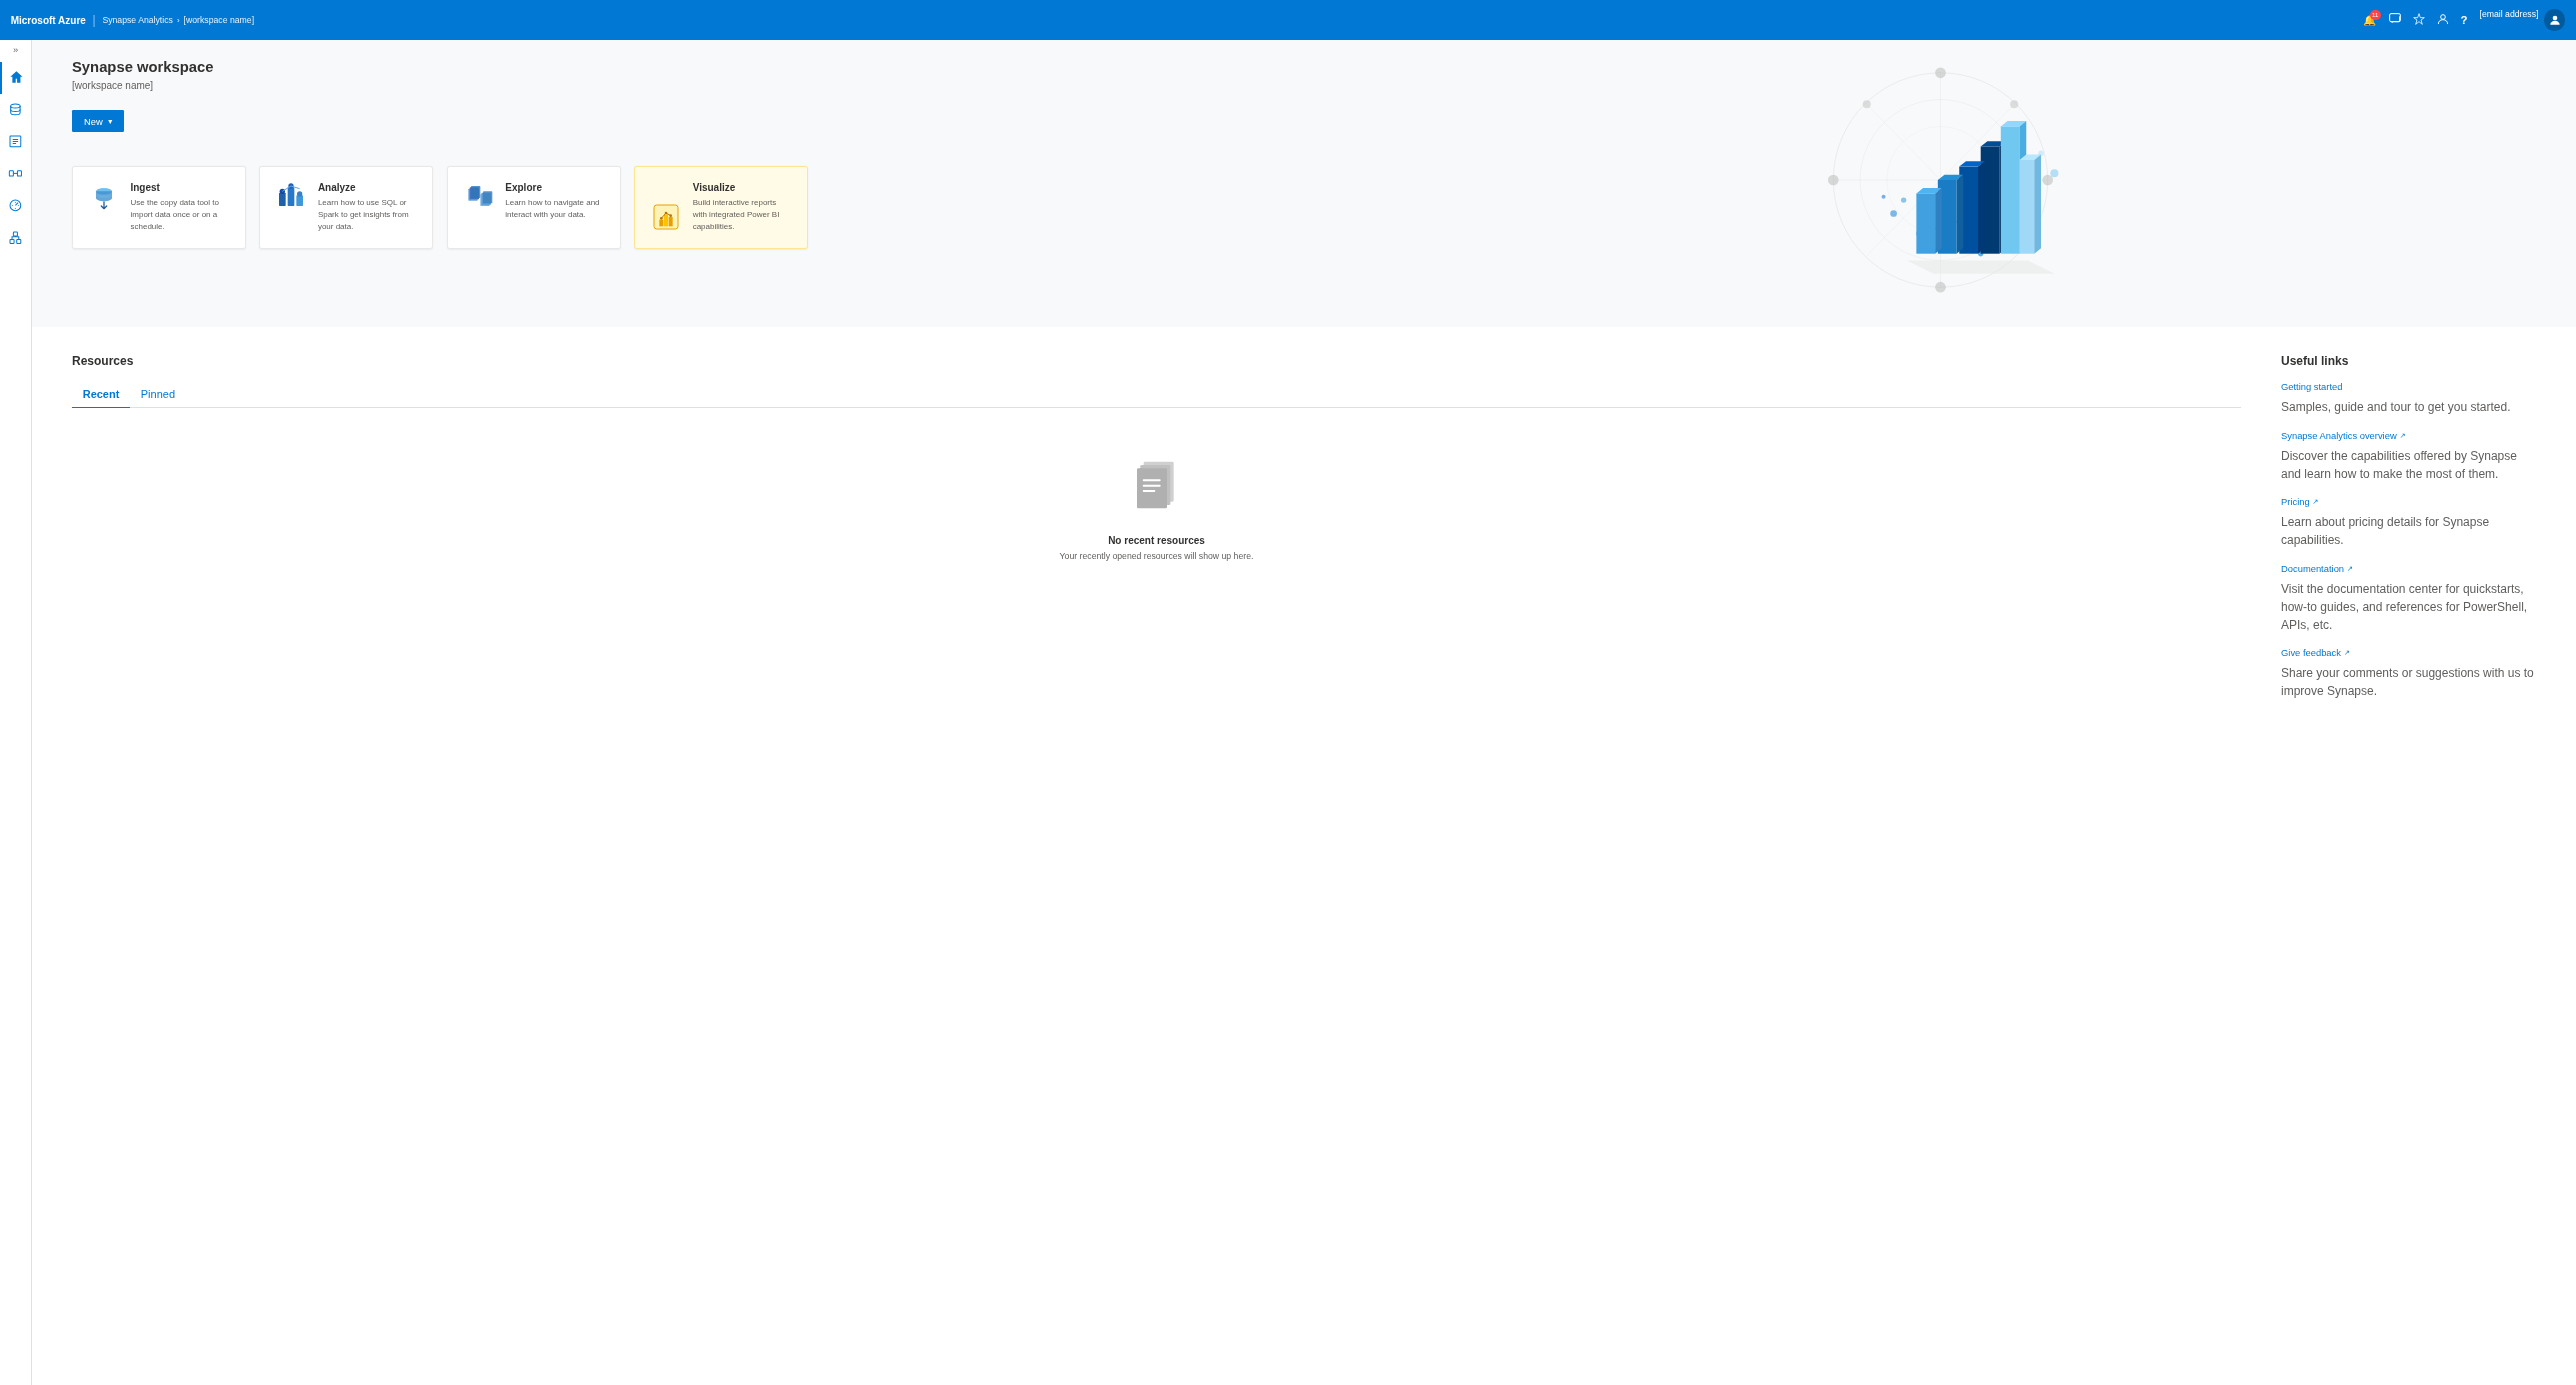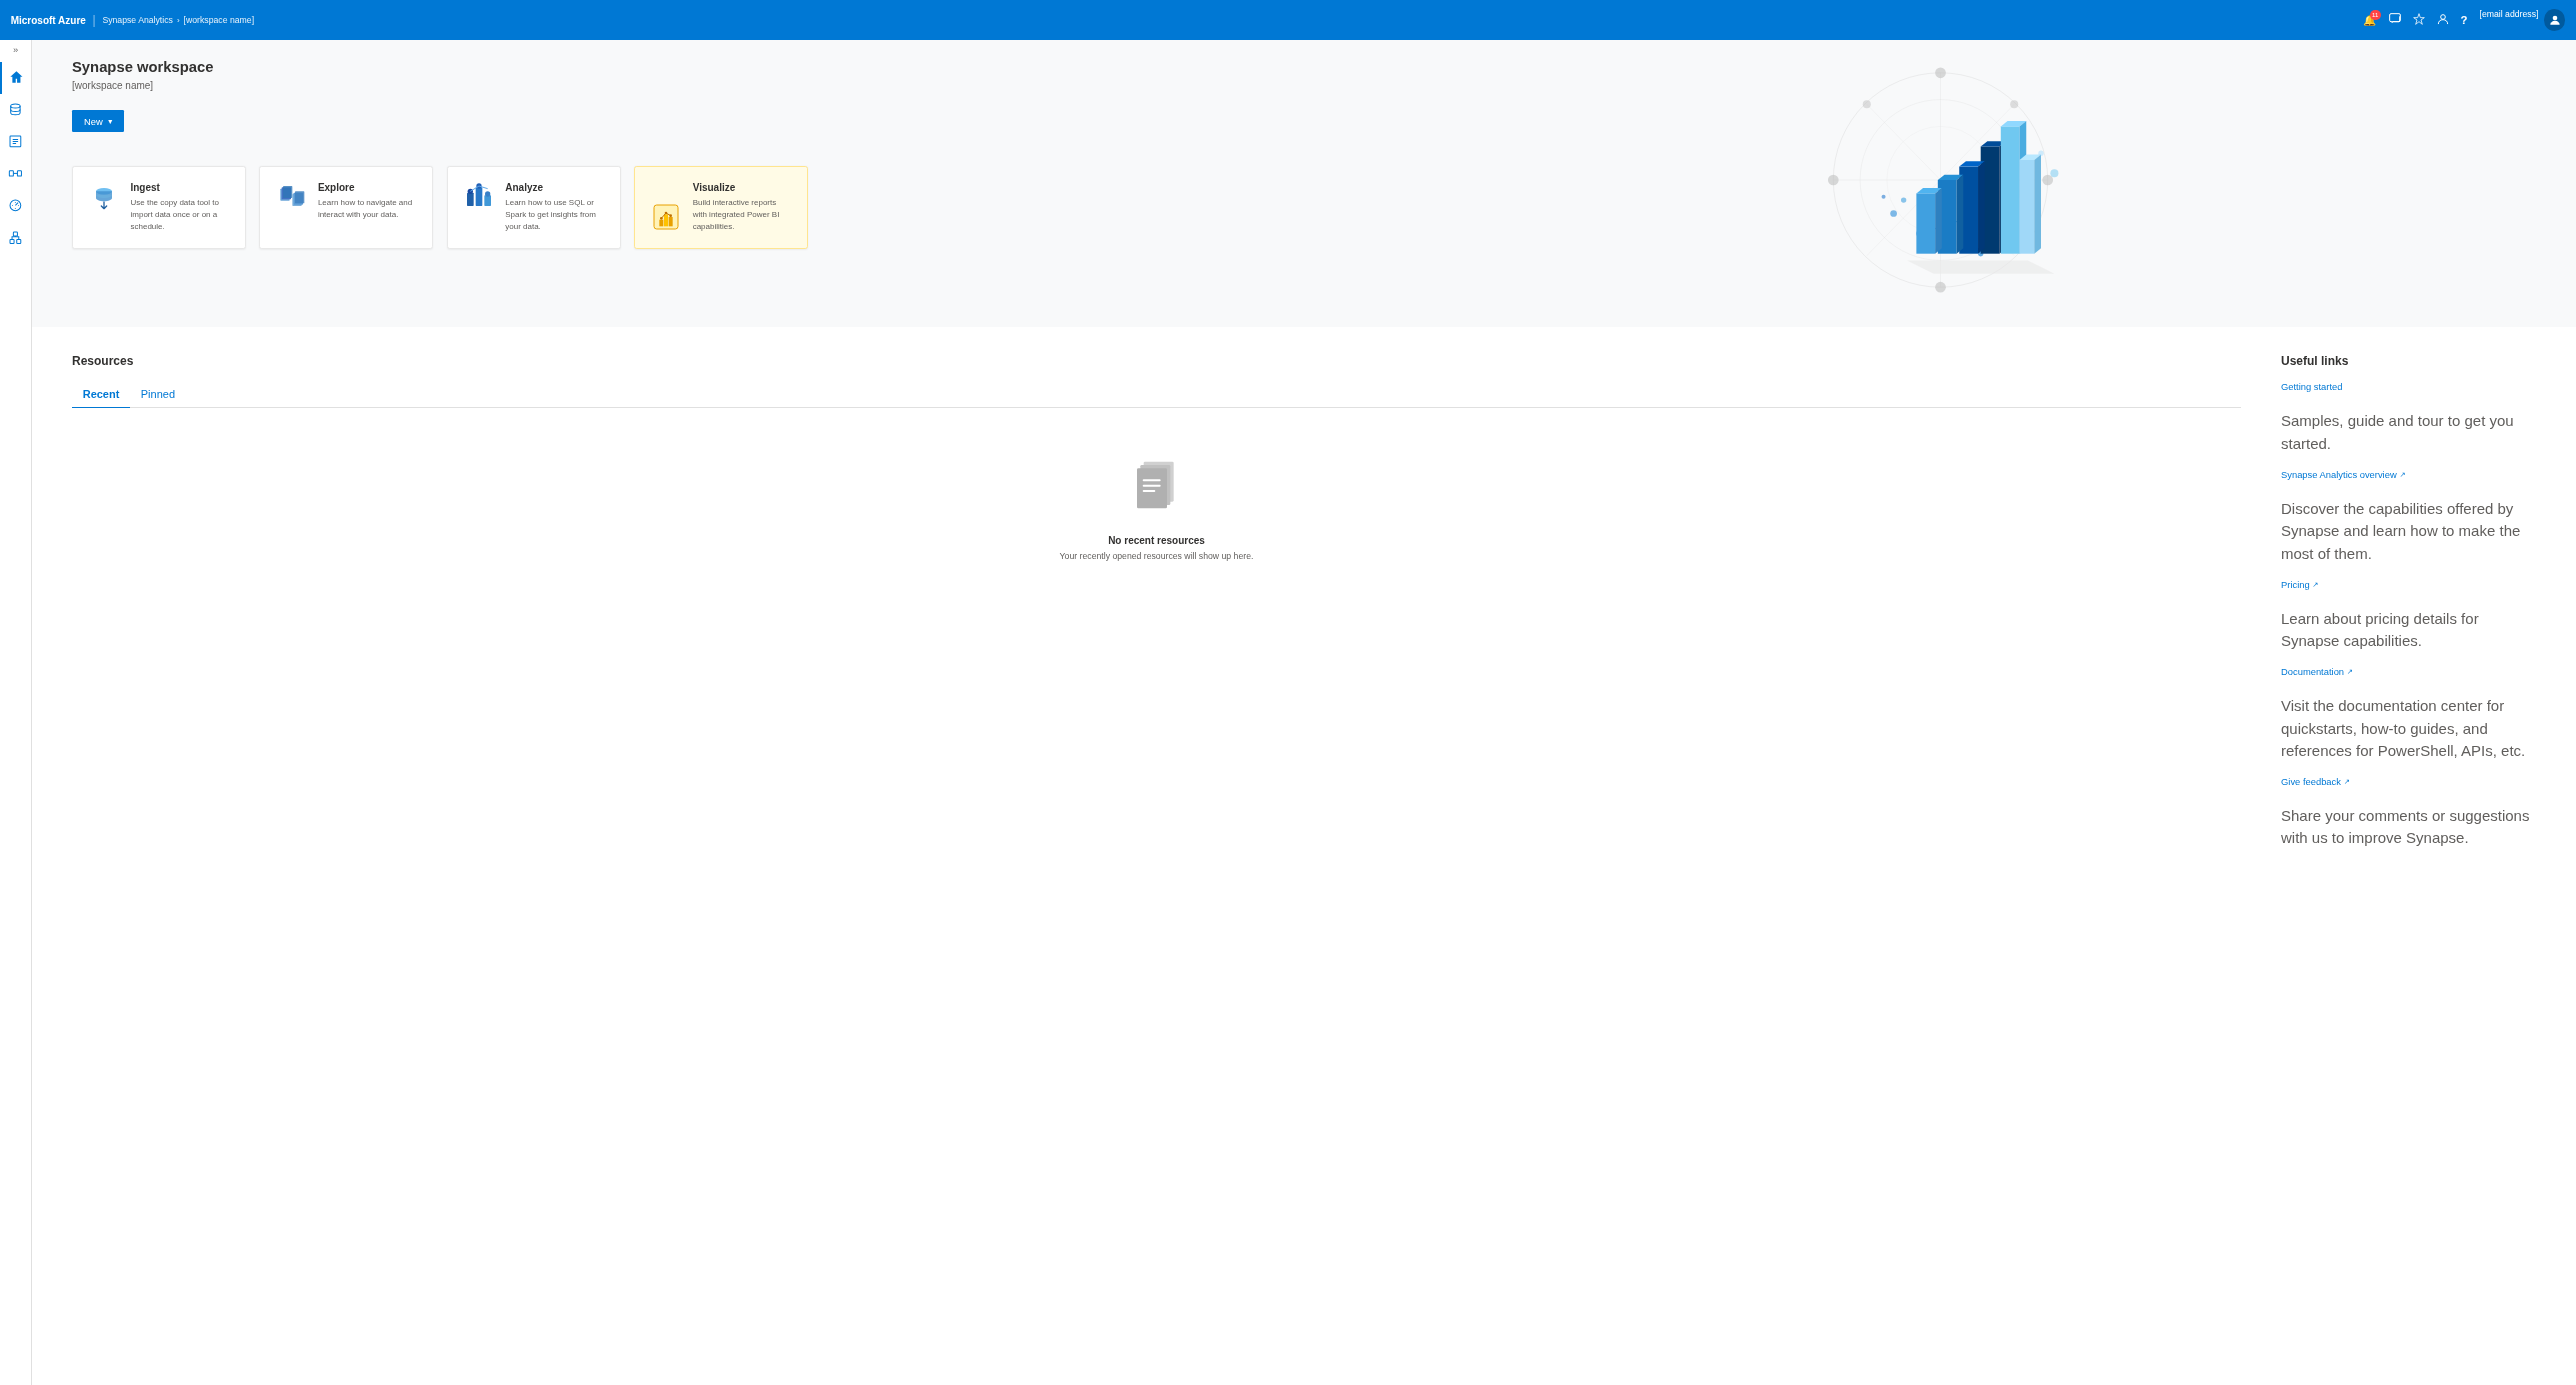--- a/index.html
+++ b/index.html
@@ -116,21 +116,21 @@
 
     
     .two-col { display: flex; gap: 40px; }
     .col-left { flex: 1; }
     .col-right { min-width: 255px; }
 
     
     .useful-links-title { font-size: 12px; font-weight: 600; color: #323130; margin-bottom: 13.4px; }
     .useful-link-group { margin-bottom: 13.4px; }
     .useful-link { color: #0078d4; font-size: 9.4px; display: flex; align-items: center; gap: 2.7px; cursor: pointer; text-decoration: none; }
-    .useful-link-desc { font-size: 15px; color: #605e5c; margin-top: 18px; line-height: 1.5; max-width: 255px; }
+    .useful-link-desc { font-size: 12px; color: #605e5c; margin-top: 6px; line-height: 1.5; max-width: 255px; }
     .ext-icon { font-size: 7.4px; }
 
     
     .sidebar-svg { width: 14.8px; height: 14.8px; }
   </style>
 </head>
 <body>
 
 <nav class="topnav">
   <div class="topnav-brand">
@@ -313,49 +313,49 @@
           </div>
           <div class="feature-card-text">
             <h3>Ingest</h3>
             <p>Use the copy data tool to import data once or on a schedule.</p>
           </div>
         </div>
 
         <div class="feature-card">
           <div class="feature-card-icon">
             <svg width="32" height="32" viewBox="0 0 48 48" fill="none">
-              <rect x="8" y="10" width="14" height="18" rx="1" fill="#5b9bd5" opacity="0.9"></rect>
-              <rect x="10" y="8" width="14" height="18" rx="1" fill="#4472c4"></rect>
-              <rect x="12" y="6" width="14" height="18" rx="1" fill="#2e75b6" opacity="0.8"></rect>
-              <rect x="26" y="18" width="14" height="18" rx="1" fill="#70a8d8" opacity="0.9"></rect>
-              <rect x="28" y="16" width="14" height="18" rx="1" fill="#5b9bd5"></rect>
-              <rect x="30" y="14" width="14" height="18" rx="1" fill="#4080c0" opacity="0.85"></rect>
-            </svg>
-          </div>
-          <div class="feature-card-text">
-            <h3>Explore</h3>
-            <p>Learn how to navigate and interact with your data.</p>
-          </div>
-        </div>
-
-        <div class="feature-card">
-          <div class="feature-card-icon">
-            <svg width="32" height="32" viewBox="0 0 48 48" fill="none">
               <rect x="6" y="16" width="10" height="20" rx="1" fill="#2060a8"></rect>
               <rect x="19" y="8" width="10" height="28" rx="1" fill="#2878c8"></rect>
               <rect x="32" y="20" width="10" height="16" rx="1" fill="#4098d8"></rect>
               <circle cx="11" cy="14" r="4" fill="#1848a0"></circle>
               <circle cx="24" cy="6" r="4" fill="#2060b8"></circle>
               <circle cx="37" cy="18" r="4" fill="#3880c8"></circle>
               <path d="M11 14l13-8 13 4" stroke="#60a8e8" stroke-width="1.5" fill="none"></path>
             </svg>
           </div>
           <div class="feature-card-text">
             <h3>Analyze</h3>
             <p>Learn how to use SQL or Spark to get insights from your data.</p>
+          </div>
+        </div>
+
+        <div class="feature-card">
+          <div class="feature-card-icon">
+            <svg width="32" height="32" viewBox="0 0 48 48" fill="none">
+              <rect x="8" y="10" width="14" height="18" rx="1" fill="#5b9bd5" opacity="0.9"></rect>
+              <rect x="10" y="8" width="14" height="18" rx="1" fill="#4472c4"></rect>
+              <rect x="12" y="6" width="14" height="18" rx="1" fill="#2e75b6" opacity="0.8"></rect>
+              <rect x="26" y="18" width="14" height="18" rx="1" fill="#70a8d8" opacity="0.9"></rect>
+              <rect x="28" y="16" width="14" height="18" rx="1" fill="#5b9bd5"></rect>
+              <rect x="30" y="14" width="14" height="18" rx="1" fill="#4080c0" opacity="0.85"></rect>
+            </svg>
+          </div>
+          <div class="feature-card-text">
+            <h3>Explore</h3>
+            <p>Learn how to navigate and interact with your data.</p>
           </div>
         </div>
 
         <div class="feature-card" style="background:#fffbe6; border-color:#ffe58f;align-items:flex-end;">
           <div class="feature-card-icon">
             <svg width="32" height="32" viewBox="0 0 48 48" fill="none">
               <rect x="6" y="6" width="36" height="36" rx="4" fill="#ffd700" opacity="0.2"></rect>
               <rect x="6" y="6" width="36" height="36" rx="4" stroke="#e8a000" stroke-width="1.5" fill="none"></rect>
               <rect x="14" y="28" width="6" height="10" fill="#e8a000"></rect>
               <rect x="21" y="20" width="6" height="18" fill="#ffc200"></rect>

